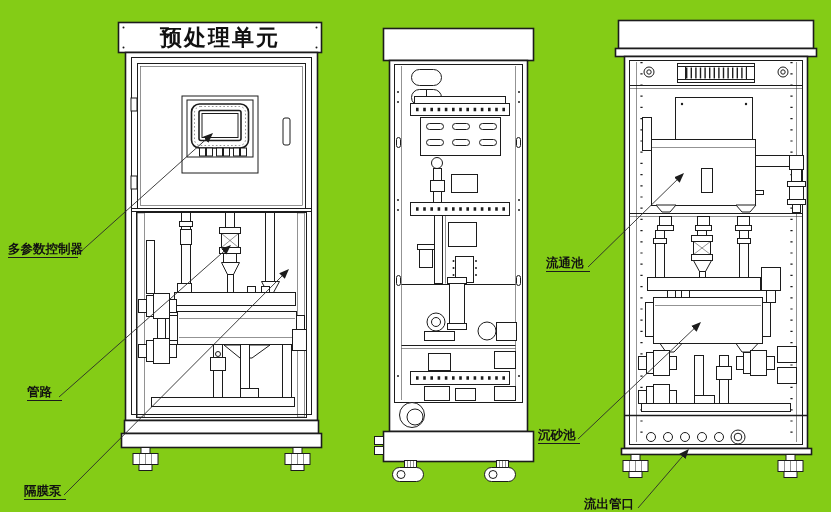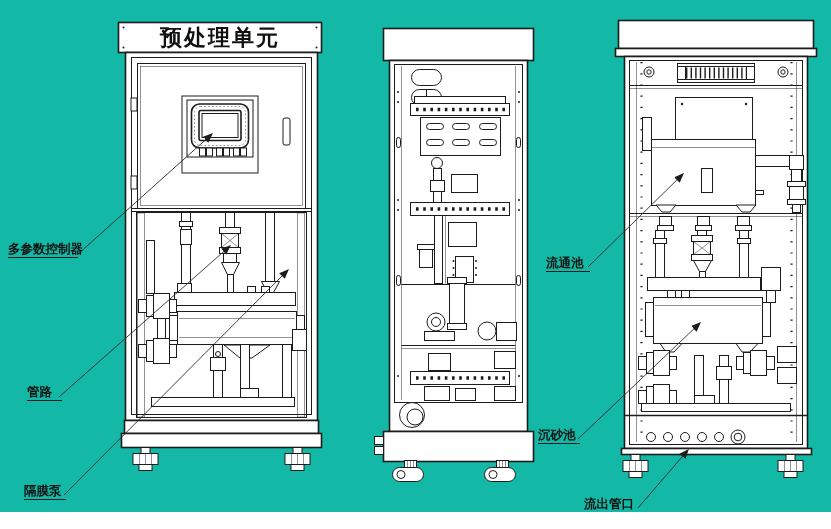--- a/index.html
+++ b/index.html
@@ -1,16 +1,16 @@
 <!DOCTYPE html>
 <html><head>
 <meta charset="utf-8">
 <style>
   html,body{margin:0;padding:0;background:#ffffff;}
-  .page{width:831px;height:512px;background:#14b8a6;position:relative;overflow:hidden;}
+  .page{width:831px;height:512px;background:#84cc16;position:relative;overflow:hidden;}
   svg{display:block;}
   .s  {stroke:#1c1c1c;fill:none;stroke-width:1;}
   .sw {stroke:#1c1c1c;fill:#ffffff;stroke-width:1;}
   .s2 {stroke:#1c1c1c;fill:#ffffff;stroke-width:1.6;}
   .thin{stroke:#1c1c1c;fill:none;stroke-width:.6;opacity:.8;}
   .f  {fill:#1c1c1c;stroke:none;}
   .dots{stroke:#1c1c1c;fill:none;stroke-width:3.4;stroke-dasharray:2.6 4.6;}
   .hatch{stroke:#1c1c1c;fill:none;stroke-width:11;stroke-dasharray:1.4 3.2;}
   .ticks{stroke:#1c1c1c;fill:none;stroke-width:2.2;stroke-dasharray:1.2 10;}
   .ldr{stroke:#2a2a2a;fill:none;stroke-width:.9;}

